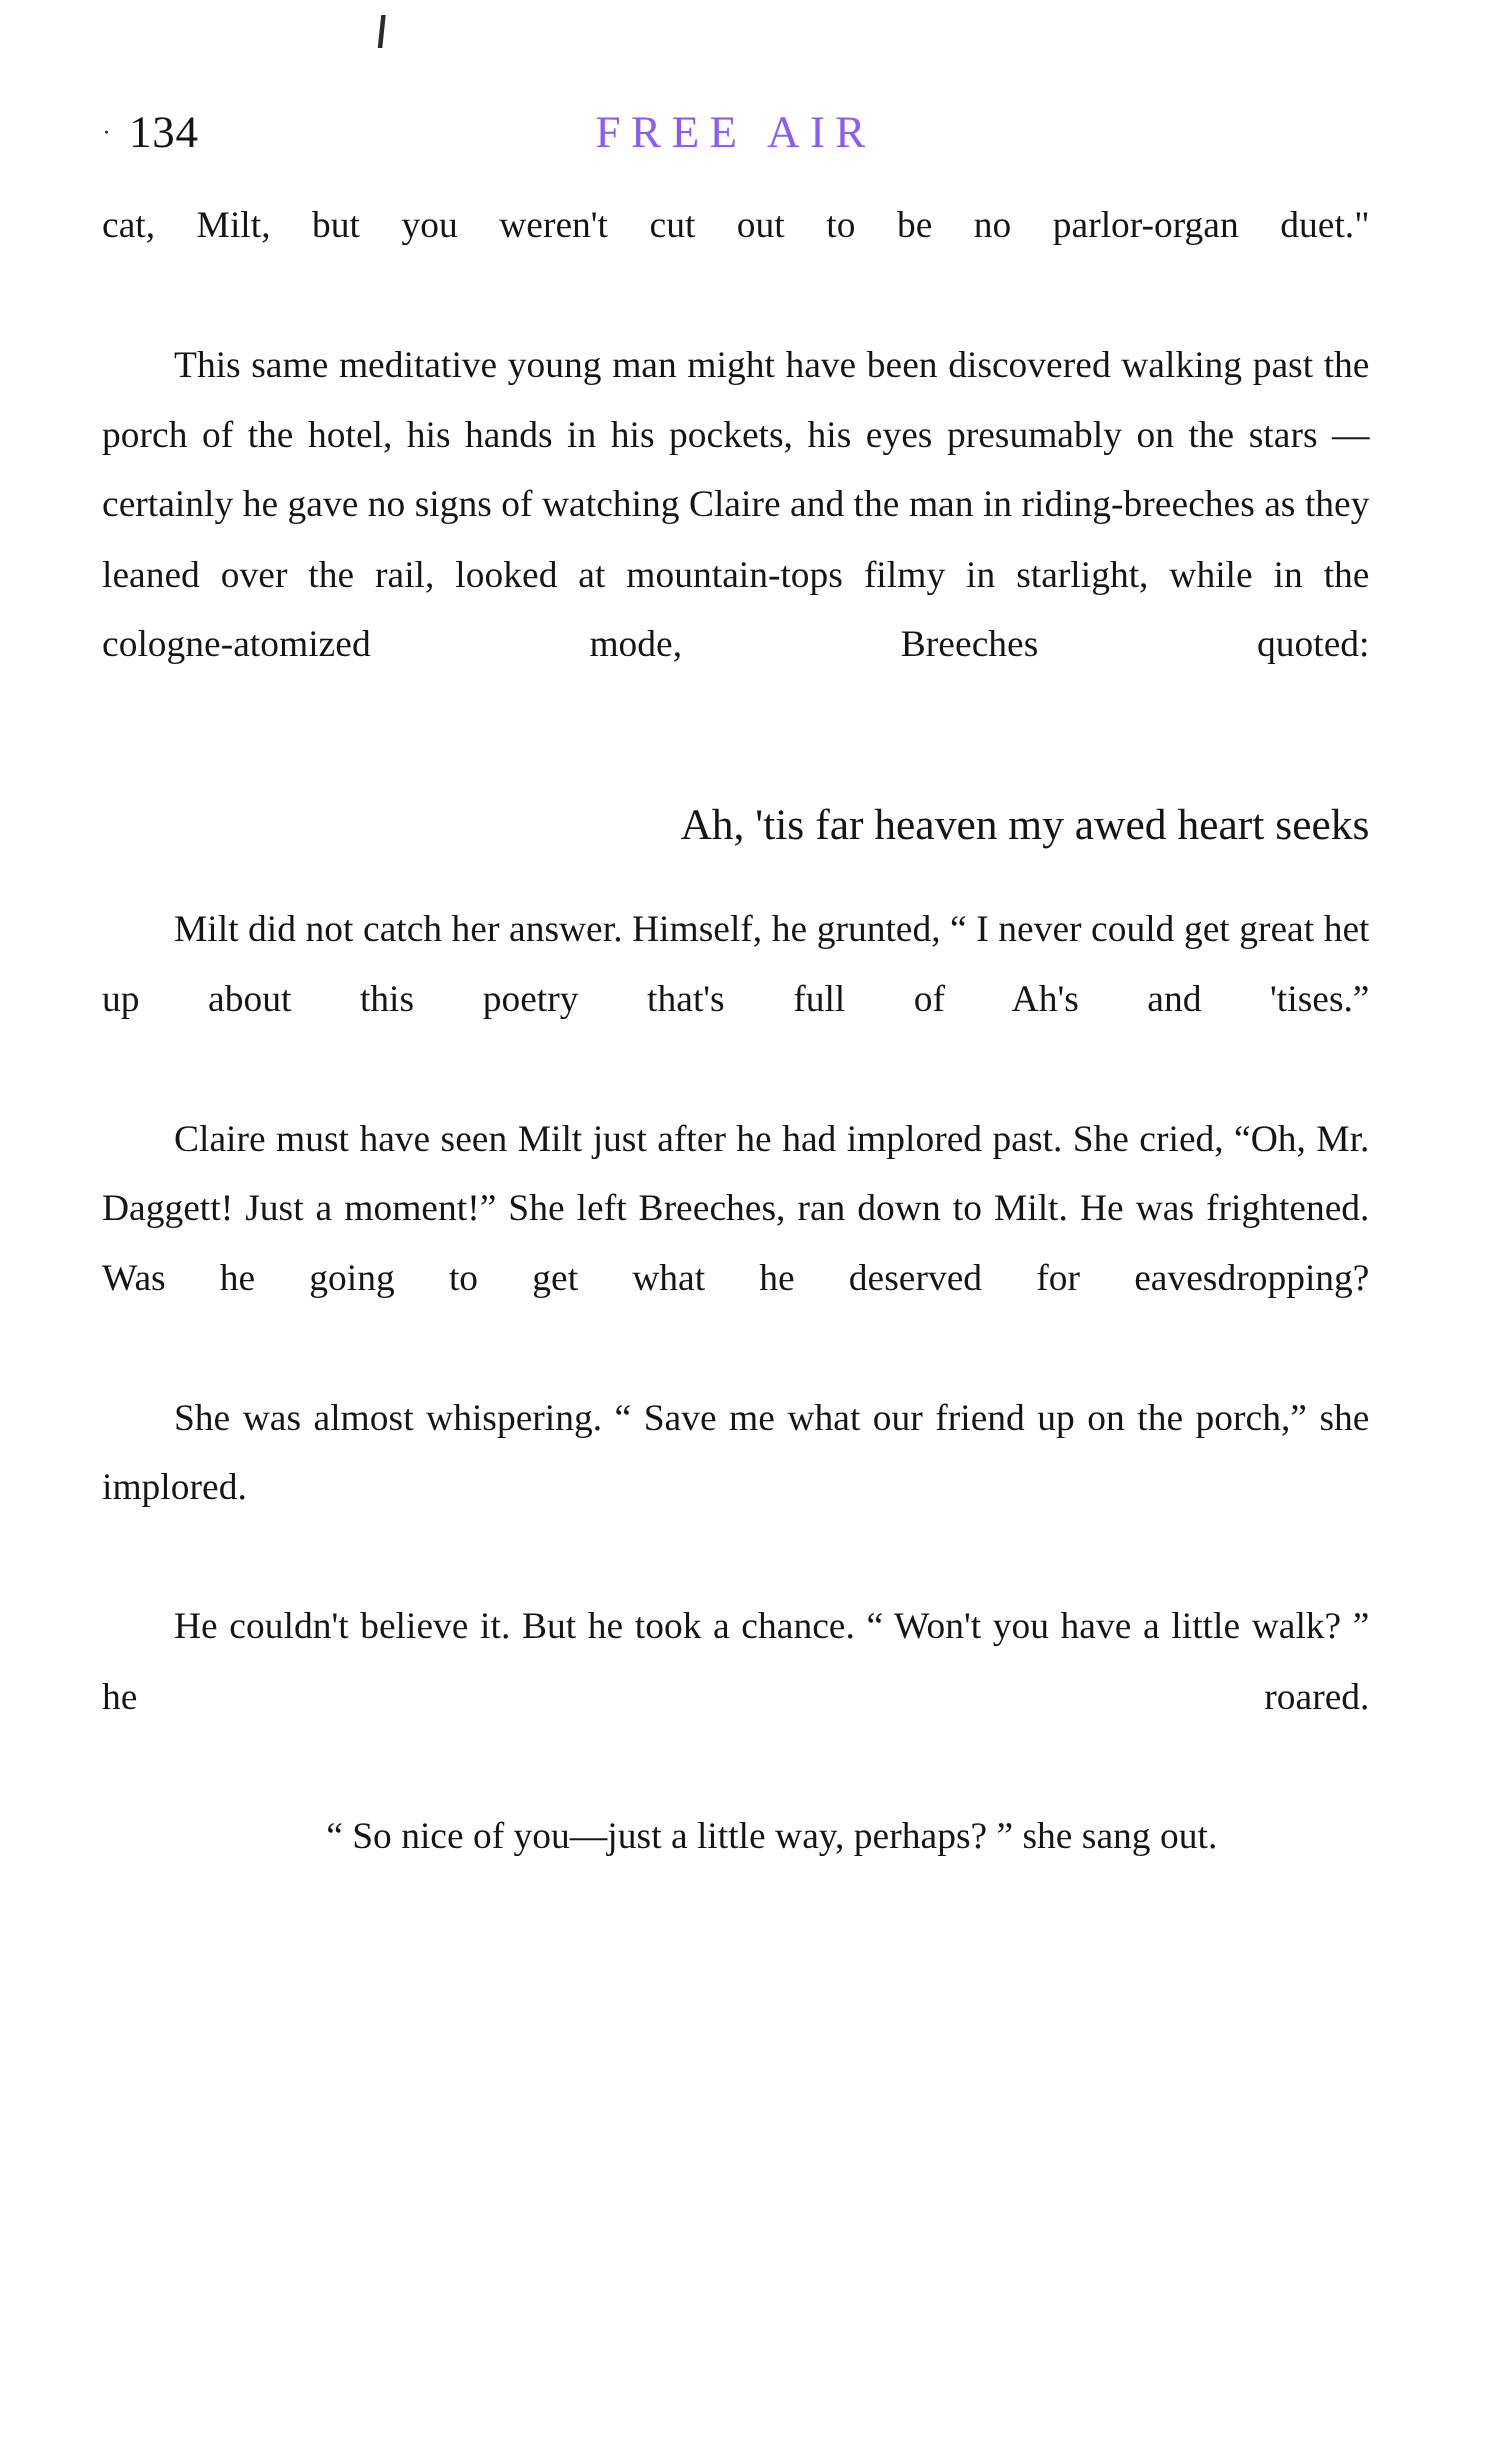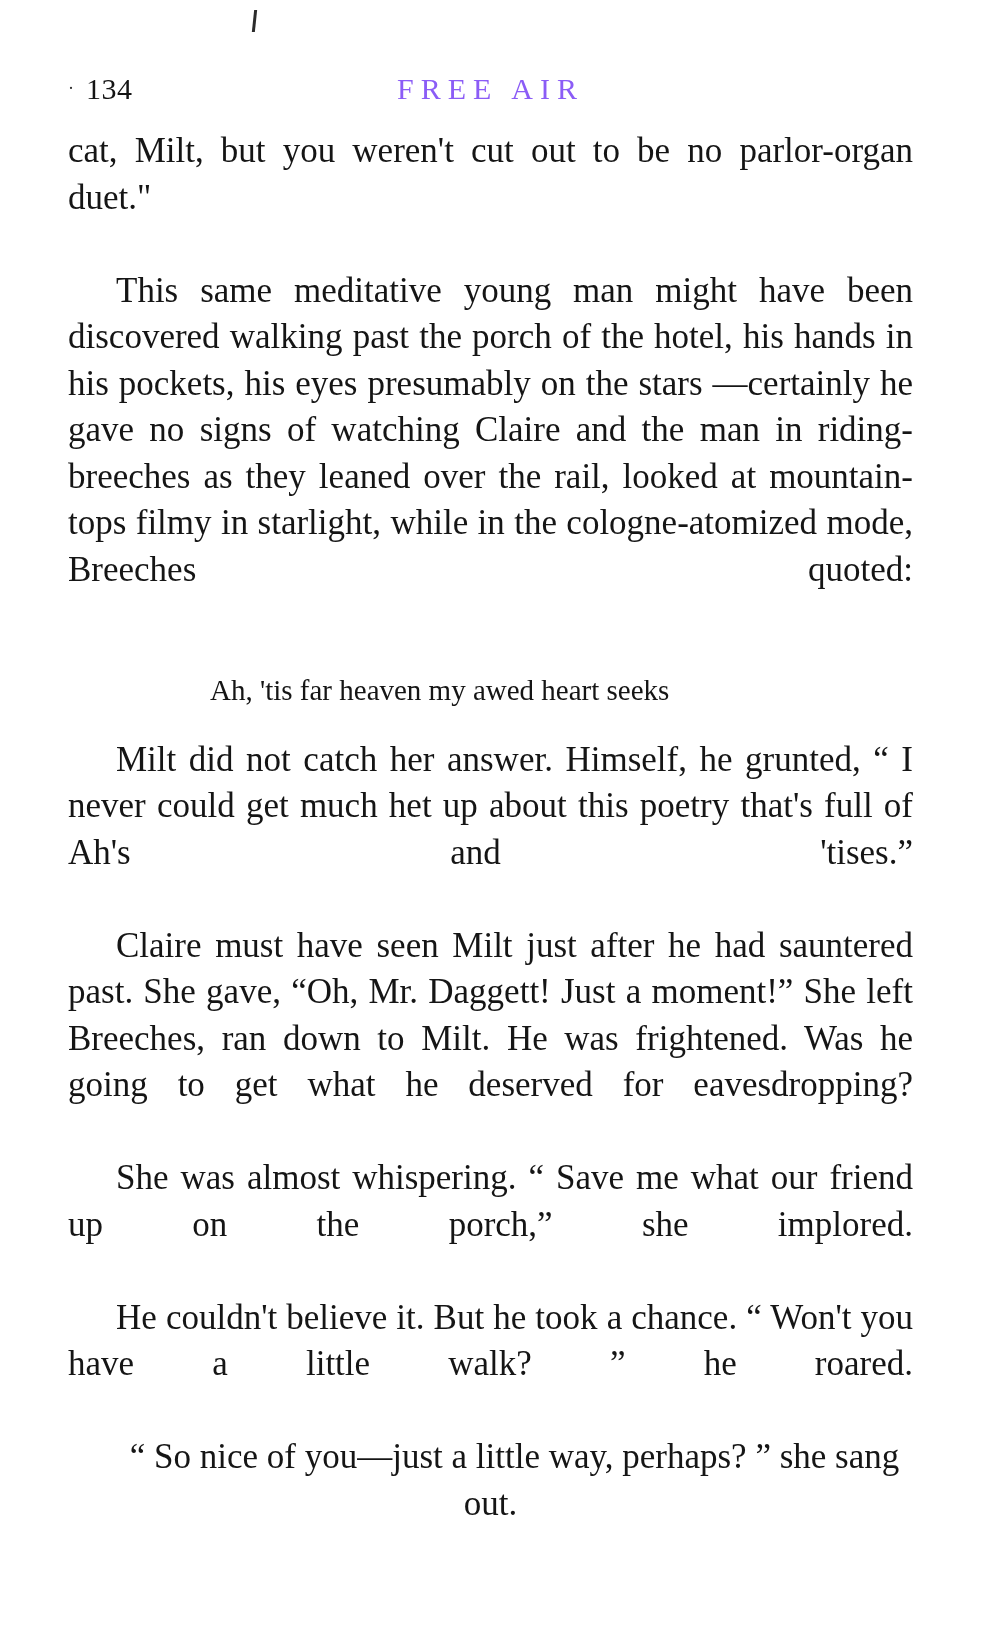--- a/index.html
+++ b/index.html
@@ -66,21 +66,21 @@
     font-weight: 500;
   }
   .body-text {
     position: absolute;
     top: 128px;
     left: 68px;
     width: 845px;
   }
   p.para {
     margin: 0;
-    font-size: 35px;
+    font-size: 25px;
     line-height: 46.5px;
     text-align: justify;
     text-justify: inter-word;
     color: #151515;
     hyphens: none;
   }
   p.para.indent {
     text-indent: 48px;
     font-family: Liberation Serif, serif;
   }
@@ -97,20 +97,21 @@
 
   .verse {
     margin: 30px 0 26px 0;
     padding-left: 142px;
   }
   .verse-line {
     font-size: 29px;
     line-height: 41px;
     color: #151515;
     white-space: nowrap;
+    text-align: right;
   }
 </style>
 </head>
 <body>
 
 <div class="page">
 
   <div class="tick-mark"></div>
 
   <div class="header">
@@ -122,20 +123,20 @@
   <div class="body-text">
 
     <p class="para">cat, Milt, but you weren't cut out to be no parlor-organ duet."</p>
 
     <p class="para indent">This same meditative young man might have been discovered walking past the porch of the hotel, his hands in his pockets, his eyes presumably on the stars —certainly he gave no signs of watching Claire and the man in riding-breeches as they leaned over the rail, looked at mountain-tops filmy in starlight, while in the cologne-atomized mode, Breeches quoted:</p>
 
     <div class="verse">
       <div class="verse-line">Ah, 'tis far heaven my awed heart seeks</div>
     </div>
 
-    <p class="para indent">Milt did not catch her answer.  Himself, he grunted, “ I never could get much het up about this poetry that's full of Ah's and 'tises.”</p>
-    <p class="para indent">Claire must have seen Milt just after he had sauntered past.  She gave, “Oh, Mr. Daggett!  Just a moment!”  She left Breeches, ran down to Milt.  He was frightened.  Was he going to get what he deserved for eavesdropping?</p>
+    <p class="para indent">Milt did not catch her answer.  Himself, he grunted, “ I never could get great het up about this poetry that's full of Ah's and 'tises.”</p>
+    <p class="para indent">Claire must have seen Milt just after he had implored past.  She cried, “Oh, Mr. Daggett!  Just a moment!”  She left Breeches, ran down to Milt.  He was frightened.  Was he going to get what he deserved for eavesdropping?</p>
     <p class="para indent">She was almost whispering.  “ Save me what our friend up on the porch,” she implored.</p>
     <p class="para indent">He couldn't believe it.  But he took a chance. “ Won't you have a little walk? ” he roared.</p>
     <p class="para indent nojust">“ So nice of you—just a little way, perhaps? ” she sang out.</p>
 
   </div>
 </div>
 
 </body></html>

